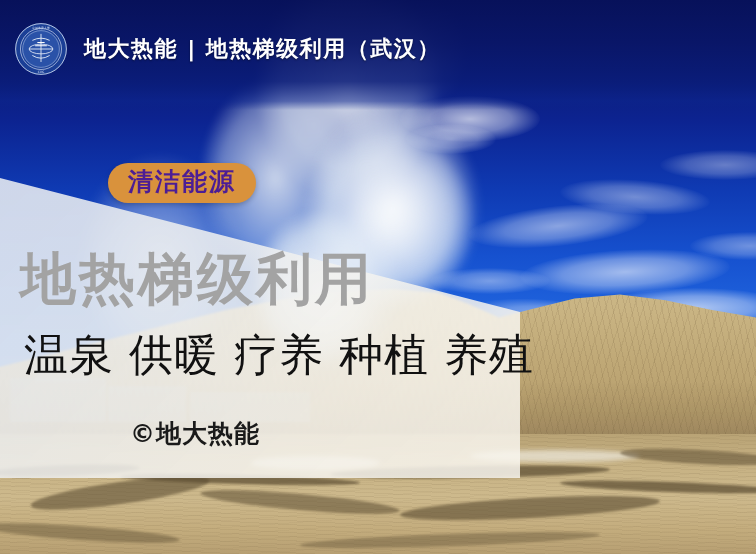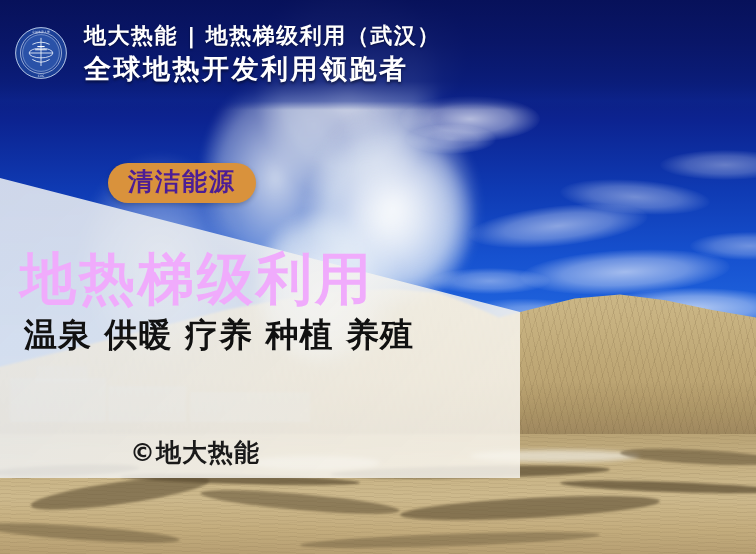--- a/index.html
+++ b/index.html
@@ -180,31 +180,31 @@
     box-shadow:0 2px 5px rgba(0,0,0,.22);
   }
   .badge-text {
     font-family:"DejaVu Sans","Liberation Sans",sans-serif;
     font-size:25px; font-weight:bold; color:#4c1d95; letter-spacing:2px; line-height:1.1;
   }
 
   .headline {
     position:absolute; left:20px; top:248px;
     font-family:"DejaVu Sans","Liberation Sans",sans-serif;
-    font-size:56px; font-weight:bold; color:#f0abfc;
+    font-size:56px; font-weight:bold; color:#a3a3a3;
     letter-spacing:3px; line-height:1.12;
   }
   .subline {
-    position:absolute; left:24px; top:316px;
-    font-family:"DejaVu Sans","Liberation Sans",sans-serif;
-    font-size:33px; font-weight:bold; color:#111111;
+    position:absolute; left:24px; top:330px;
+    font-family:"DejaVu Sans","Liberation Sans",sans-serif;
+    font-size:44px; font-weight:normal; color:#111111;
     letter-spacing:1px; line-height:1.15;
   }
   .copyright {
-    position:absolute; left:130px; top:436px;
+    position:absolute; left:130px; top:417px;
     font-family:"DejaVu Sans","Liberation Sans",sans-serif;
     font-size:25px; font-weight:bold; color:#1a1a1a; letter-spacing:1px;
   }
 </style>
 </head>
 <body>
 
 <div id="poster">
 
   <div class="photo">
@@ -271,21 +271,20 @@
       <path d="M40 44 L60 44 M44 38 L56 38" stroke="#ffffff" stroke-width="2" stroke-linecap="round"></path>
       <g fill="#dce6f8" font-size="5.5" font-family="DejaVu Sans, sans-serif">
         <text x="50" y="13" text-anchor="middle">中国地质大学</text>
         <text x="50" y="94" text-anchor="middle">CUG</text>
       </g>
     </svg>
 
 
     <div class="titles">
       <div class="title-line1">地大热能 | 地热梯级利用（武汉）</div>
-      <div class="title-line2">全球地热开发利用领跑者</div>
     </div>
   </div>
 
   <div class="badge">
     <span class="badge-text">清洁能源</span>
   </div>
 
   <div class="headline">地热梯级利用</div>
   <div class="subline">温泉 供暖 疗养 种植 养殖</div>
   <div class="copyright">©地大热能</div>

